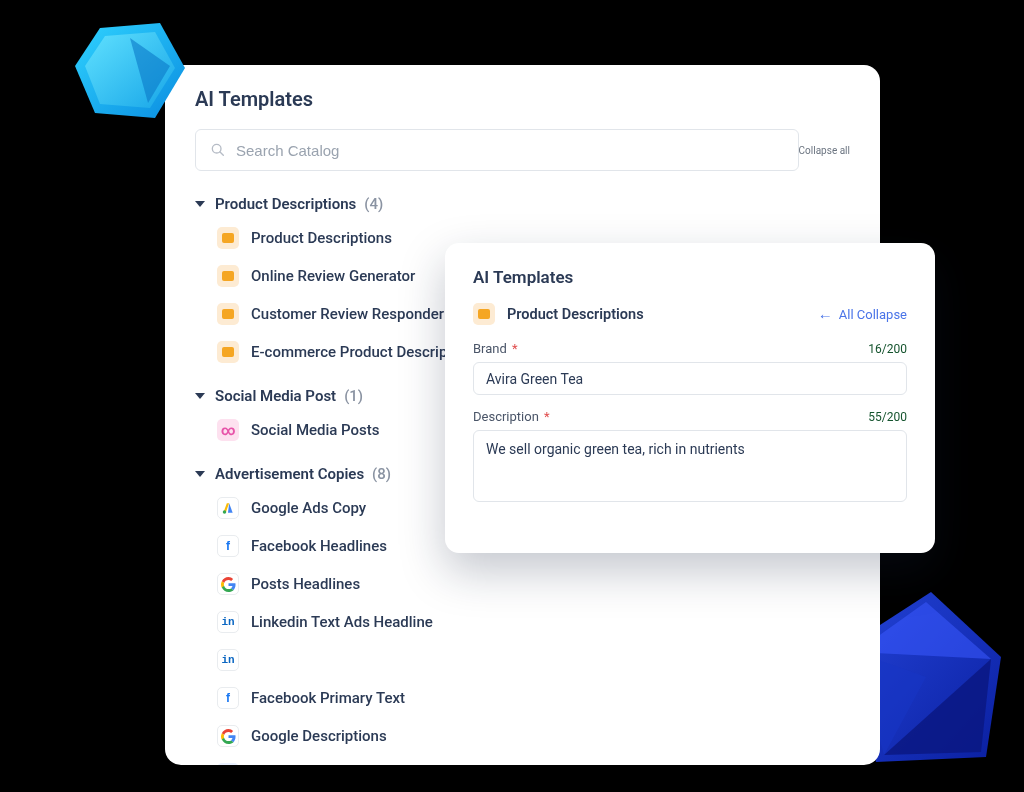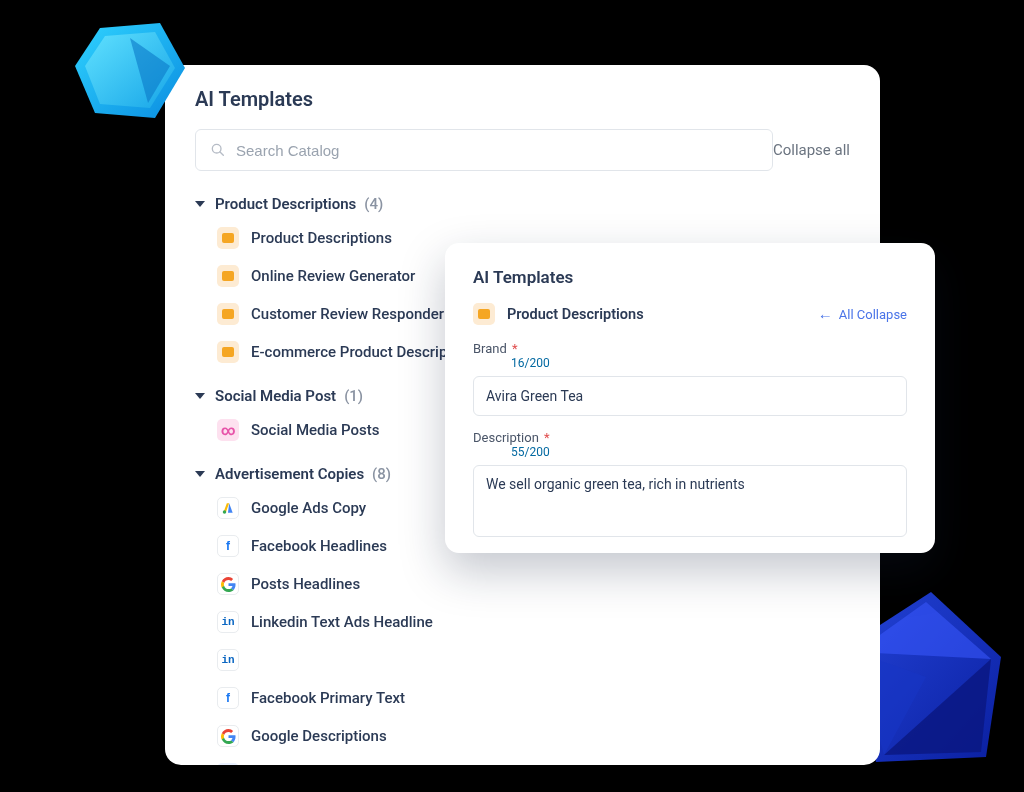--- a/index.html
+++ b/index.html
@@ -69,21 +69,21 @@
   .search-box input {
     border: none;
     outline: none;
     font-size: 15px;
     color: #333;
     width: 100%;
     background: transparent;
   }
   .search-box input::placeholder { color: #9aa3af; }
   .collapse-all {
-    font-size: 15px;
+    font-size: 10px;
     color: #6b7480;
     cursor: pointer;
     white-space: nowrap;
   }
 
   
   .group { margin-bottom: 10px; }
   .group-header {
     display: flex;
     align-items: center;
@@ -183,46 +183,45 @@
     cursor: pointer;
   }
   .back-arrow {
     font-size: 15px;
     line-height: 1;
   }
   .field { margin-bottom: 14px; }
   .field-label-row {
     display: flex;
     justify-content: space-between;
-    align-items: flex-start;
+    align-items: center;
     margin-bottom: 6px;
-    flex-direction: column;
   }
   .field-label {
     font-size: 13px;
     color: #4a5568;
   }
   .req { color: #e04b4b; margin-left: 2px; }
   .field-counter {
     font-size: 12px;
-    color: #0369a1;
+    color: #14532d;
     margin-left: 38px;
   }
   .field-input, .field-textarea {
     width: 100%;
     border: 1px solid #e1e5ea;
     border-radius: 6px;
     padding: 10px 12px;
     font-size: 14px;
     color: #2b3a55;
     font-family: inherit;
     background: #fff;
     outline: none;
   }
-  .field-input { height: 40px; }
+  .field-input { height: 33px; }
   .field-textarea { height: 72px; resize: none; }
 
 </style>
 </head>
 <body>
 
 <svg class="gem-tl" viewBox="0 0 120 110">
   <defs>
     <linearGradient id="g1" x1="0" y1="0" x2="1" y2="1">
       <stop offset="0%" stop-color="#2fd3ff"></stop>

